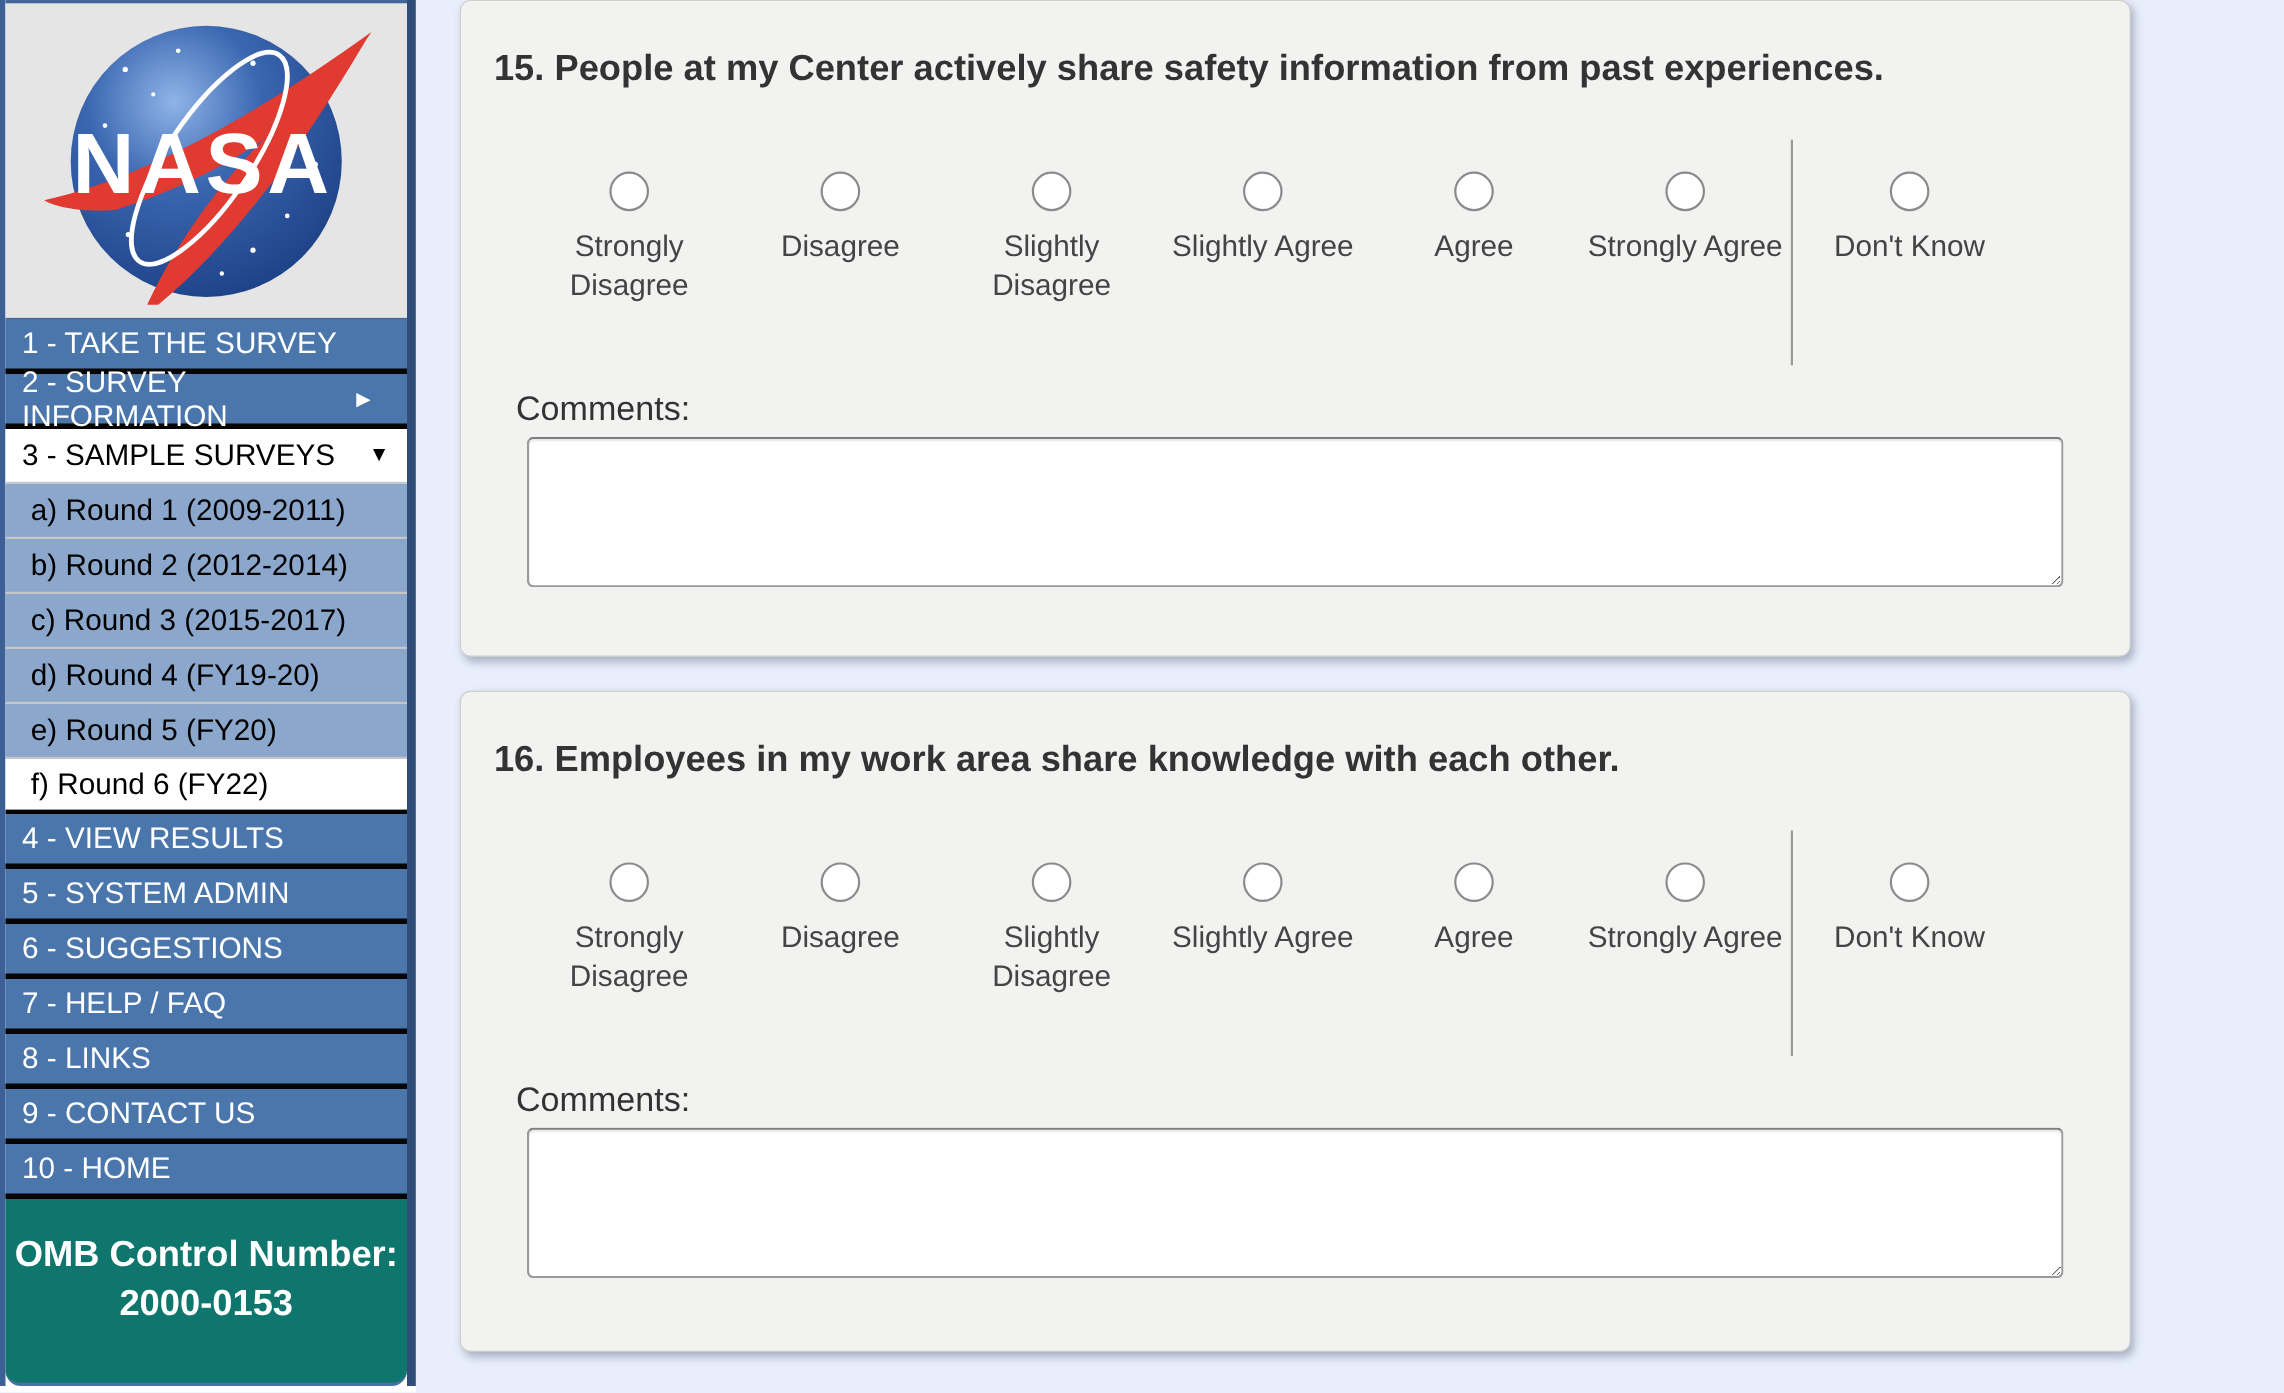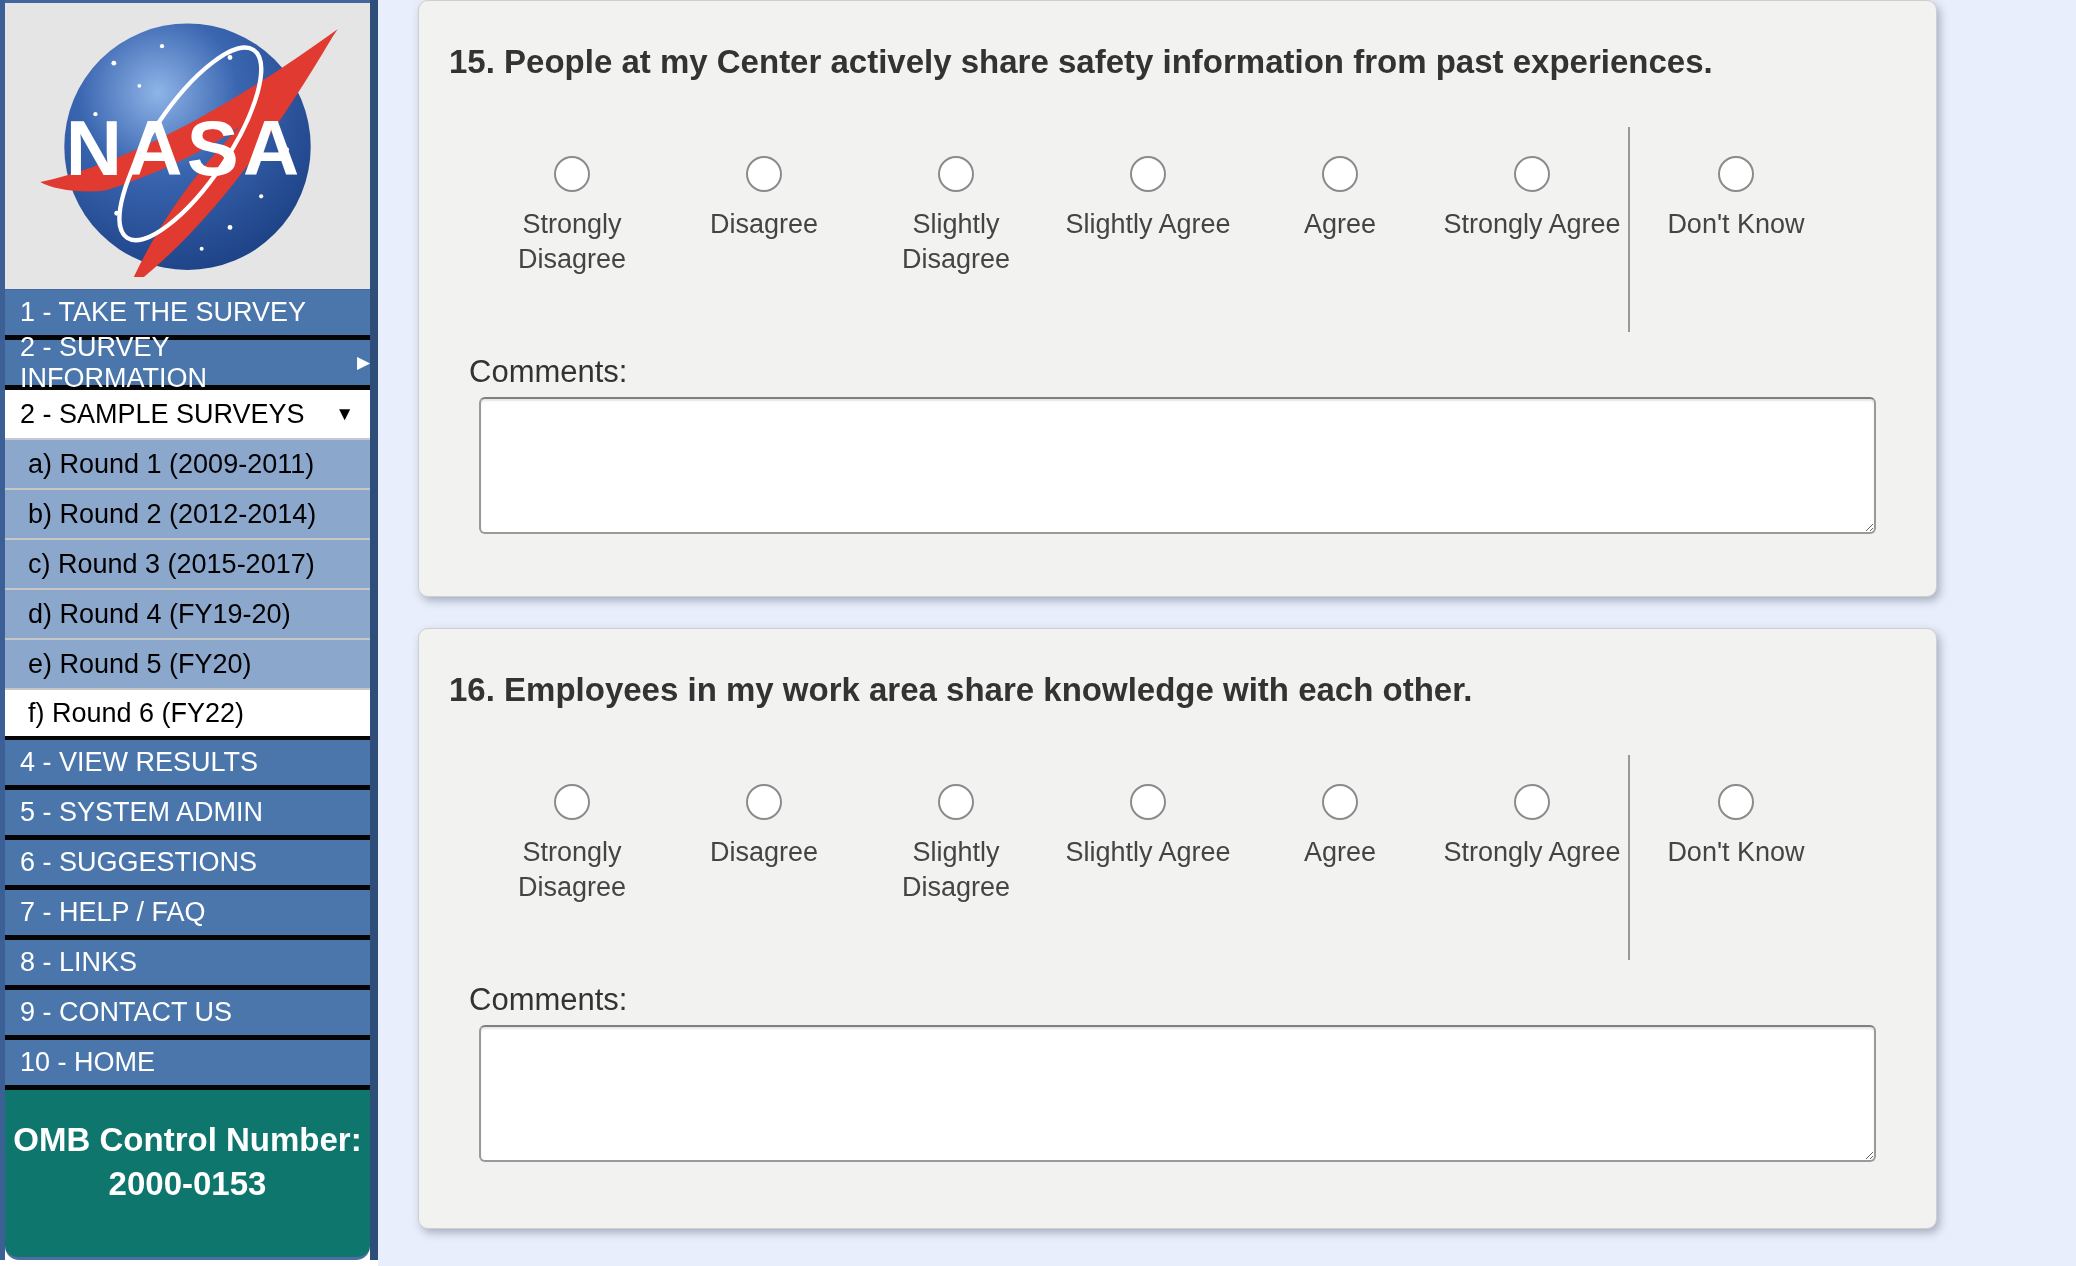--- a/index.html
+++ b/index.html
@@ -21,21 +21,21 @@
     border-top:3px solid #44669c;border-bottom:1px solid #44669c;
     display:flex;align-items:center;justify-content:center;
   }
   .menu{display:flex;flex-direction:column;}
   .mi{
     display:flex;align-items:center;box-sizing:border-box;
     font-size:27px;cursor:pointer;
   }
   .mi.primary{
     height:50px;background:#4b76ab;color:#ffffff;
-    padding:0 0 0 15px;border-bottom:5px solid #050505;
+    padding:0 33px 0 15px;border-bottom:5px solid #050505;
   }
   .mi.expanded{
     height:50px;background:#ffffff;color:#000000;
     padding:0 16px 0 15px;border-bottom:2px solid #c2c8d4;
   }
   .mi.sub{
     height:50px;background:#8ca7cc;color:#000000;
     padding:0 16px 0 23px;border-bottom:2px solid #c6c6c6;
   }
   .mi.sub.active{background:#ffffff;border-bottom:4px solid #050505;}
@@ -122,21 +122,21 @@
 
       <nav class="menu">
           <div class="mi primary">
             <span>1 - TAKE THE SURVEY</span>
           </div>
           <div class="mi primary">
             <span>2 - SURVEY INFORMATION</span>
             <span class="arrow right">▶</span>
           </div>
           <div class="mi expanded">
-            <span>2 - SAMPLE SURVEYS</span>
+            <span>3 - SAMPLE SURVEYS</span>
             <span class="arrow down">▼</span>
           </div>
           <div class="mi sub">
             <span>a) Round 1 (2009-2011)</span>
           </div>
           <div class="mi sub">
             <span>b) Round 2 (2012-2014)</span>
           </div>
           <div class="mi sub">
             <span>c) Round 3 (2015-2017)</span>

